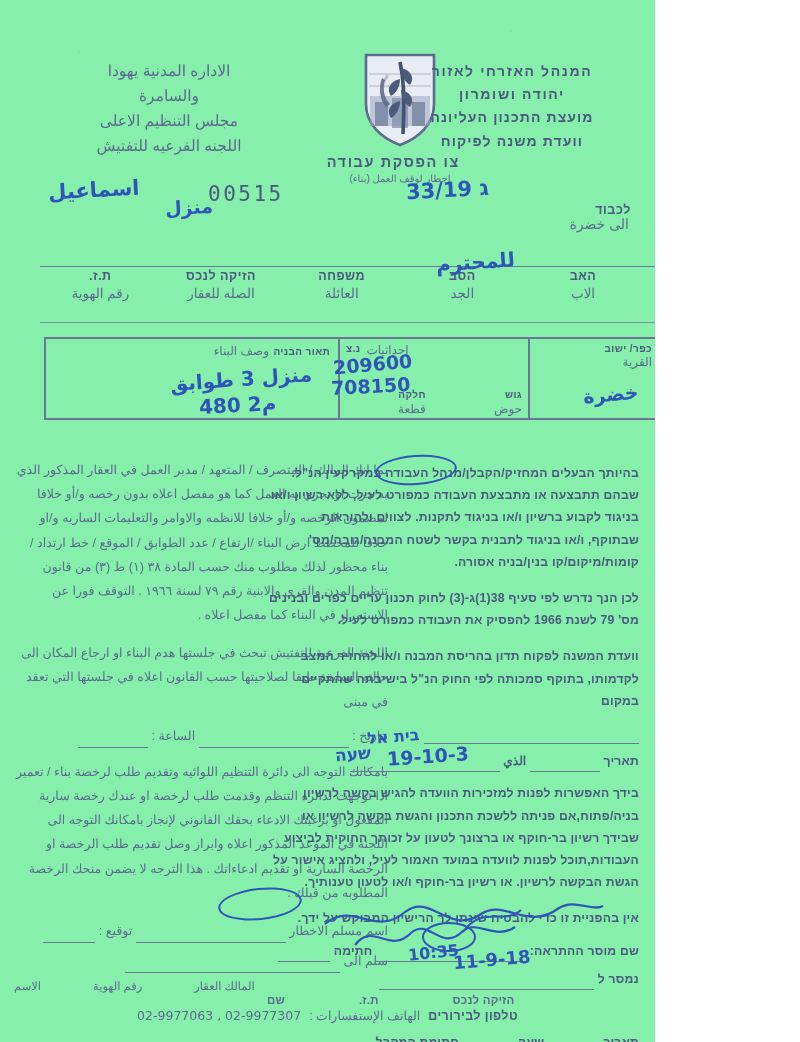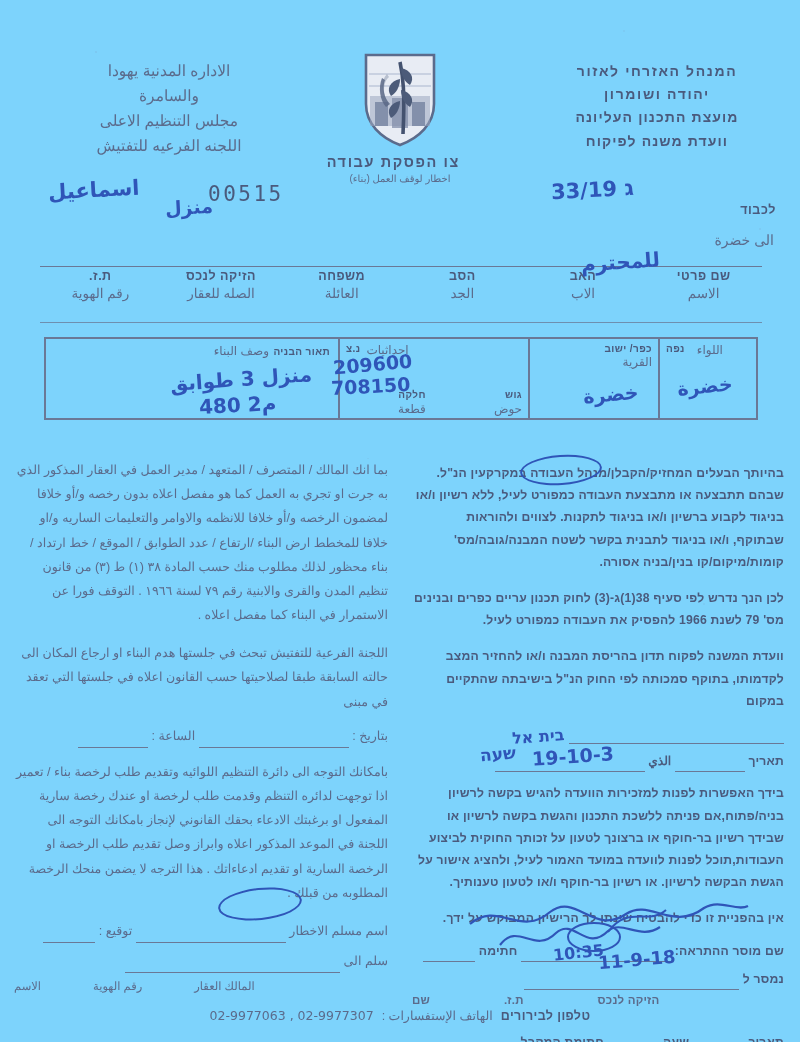--- a/index.html
+++ b/index.html
@@ -6,23 +6,23 @@
   html, body {
     margin: 0;
     padding: 0;
     background: #ffffff;
   }
   body {
     font-family: "Liberation Sans", sans-serif;
   }
   .page {
     position: relative;
-    width: 800px;
+    width: 655px;
     height: 1042px;
-    background: #7dd3fc;
+    background: #86efac;
     overflow: hidden;
   }
   
   .speckle {
     position: absolute;
     inset: 0;
     pointer-events: none;
     opacity: .5;
     background-image:
       radial-gradient(circle at 12% 5%, rgba(120,130,170,.25) 0 1px, transparent 1px),
@@ -132,21 +132,21 @@
     right: 24px;
     top: 203px;
     font-size: 12.5px;
     direction: rtl;
     font-weight: 600;
     letter-spacing: .6px;
   }
   .ila {
     position: absolute;
     right: 26px;
-    top: 232px;
+    top: 216px;
     font-size: 14px;
     direction: rtl;
   }
 
   
   .rule {
     position: absolute;
     left: 40px;
     width: 722px;
     height: 1px;

